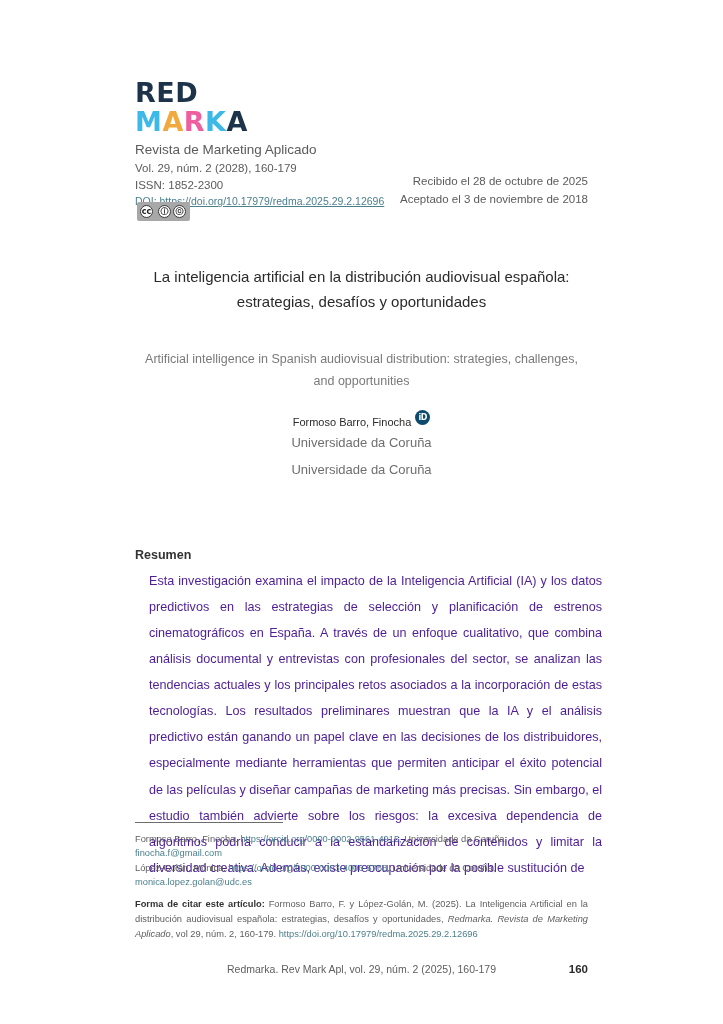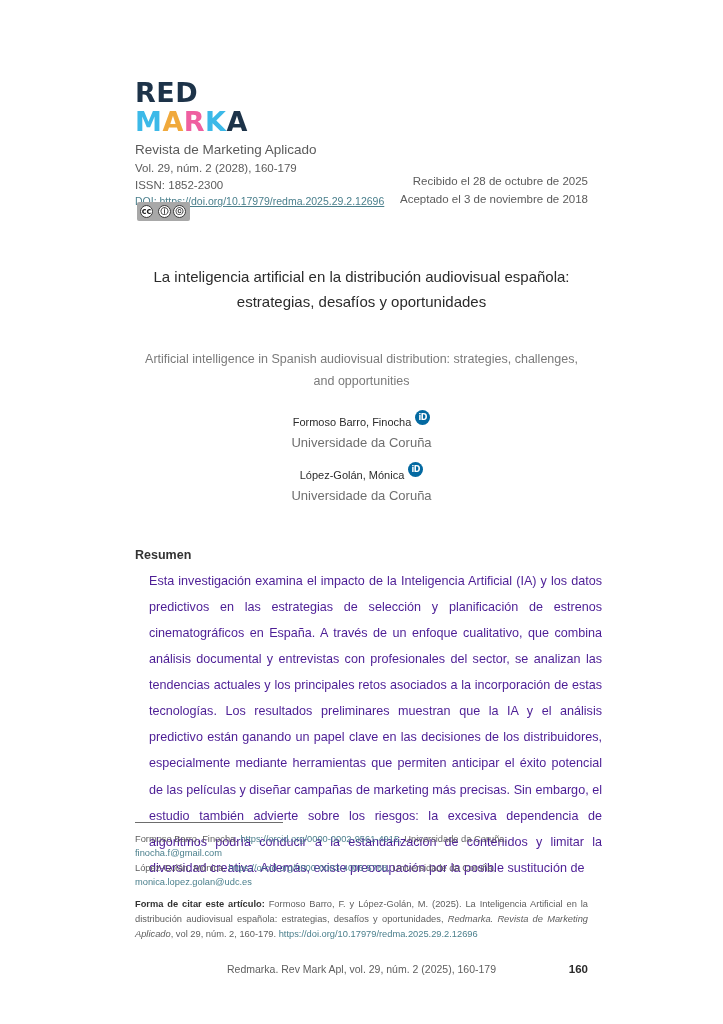--- a/index.html
+++ b/index.html
@@ -137,21 +137,21 @@
     font-size: 11px;
     color: #2b2b2b;
     display: inline-block;
     position: relative;
   }
   .orcid {
     display: inline-block;
     width: 15px;
     height: 15px;
     border-radius: 50%;
-    background: #0369a1;
+    background: #0c4a6e;
     color: #ffffff;
     font-size: 8px;
     font-weight: bold;
     line-height: 15px;
     text-align: center;
     vertical-align: super;
     margin-left: 4px;
     font-family: "DejaVu Sans", sans-serif;
     letter-spacing: -0.3px;
   }
@@ -271,21 +271,20 @@
 
   <div class="title-es">La inteligencia artificial en la distribución audiovisual española: estrategias, desafíos y oportunidades</div>
   <div class="title-en">Artificial intelligence in Spanish audiovisual distribution: strategies, challenges, and opportunities</div>
 
   <div class="authors">
     <div class="author-block">
       <div><span class="author-name">Formoso Barro, Finocha</span><span class="orcid">iD</span></div>
       <div class="author-aff">Universidade da Coruña</div>
     </div>
     <div class="author-block">
-      <div><span class="author-name">López-Golán, Mónica</span><span class="orcid">iD</span></div>
       <div class="author-aff">Universidade da Coruña</div>
     </div>
   </div>
 
   <div class="abstract-heading">Resumen</div>
   <div class="abstract-body">Esta investigación examina el impacto de la Inteligencia Artificial (IA) y los datos predictivos en las estrategias de selección y planificación de estrenos cinematográficos en España. A través de un enfoque cualitativo, que combina análisis documental y entrevistas con profesionales del sector, se analizan las tendencias actuales y los principales retos asociados a la incorporación de estas tecnologías. Los resultados preliminares muestran que la IA y el análisis predictivo están ganando un papel clave en las decisiones de los distribuidores, especialmente mediante herramientas que permiten anticipar el éxito potencial de las películas y diseñar campañas de marketing más precisas. Sin embargo, el estudio también advierte sobre los riesgos: la excesiva dependencia de algoritmos podría conducir a la estandarización de contenidos y limitar la diversidad creativa. Además, existe preocupación por la posible sustitución de</div>
 
   <div class="fn-rule"></div>
   <div class="footnotes">
     <div class="fn-line"><span>Formoso Barro, Finocha.</span> <span class="fn-link">https://orcid.org/0000-0002-9561-4915,</span> <span>Universidade da Coruña,</span></div>

